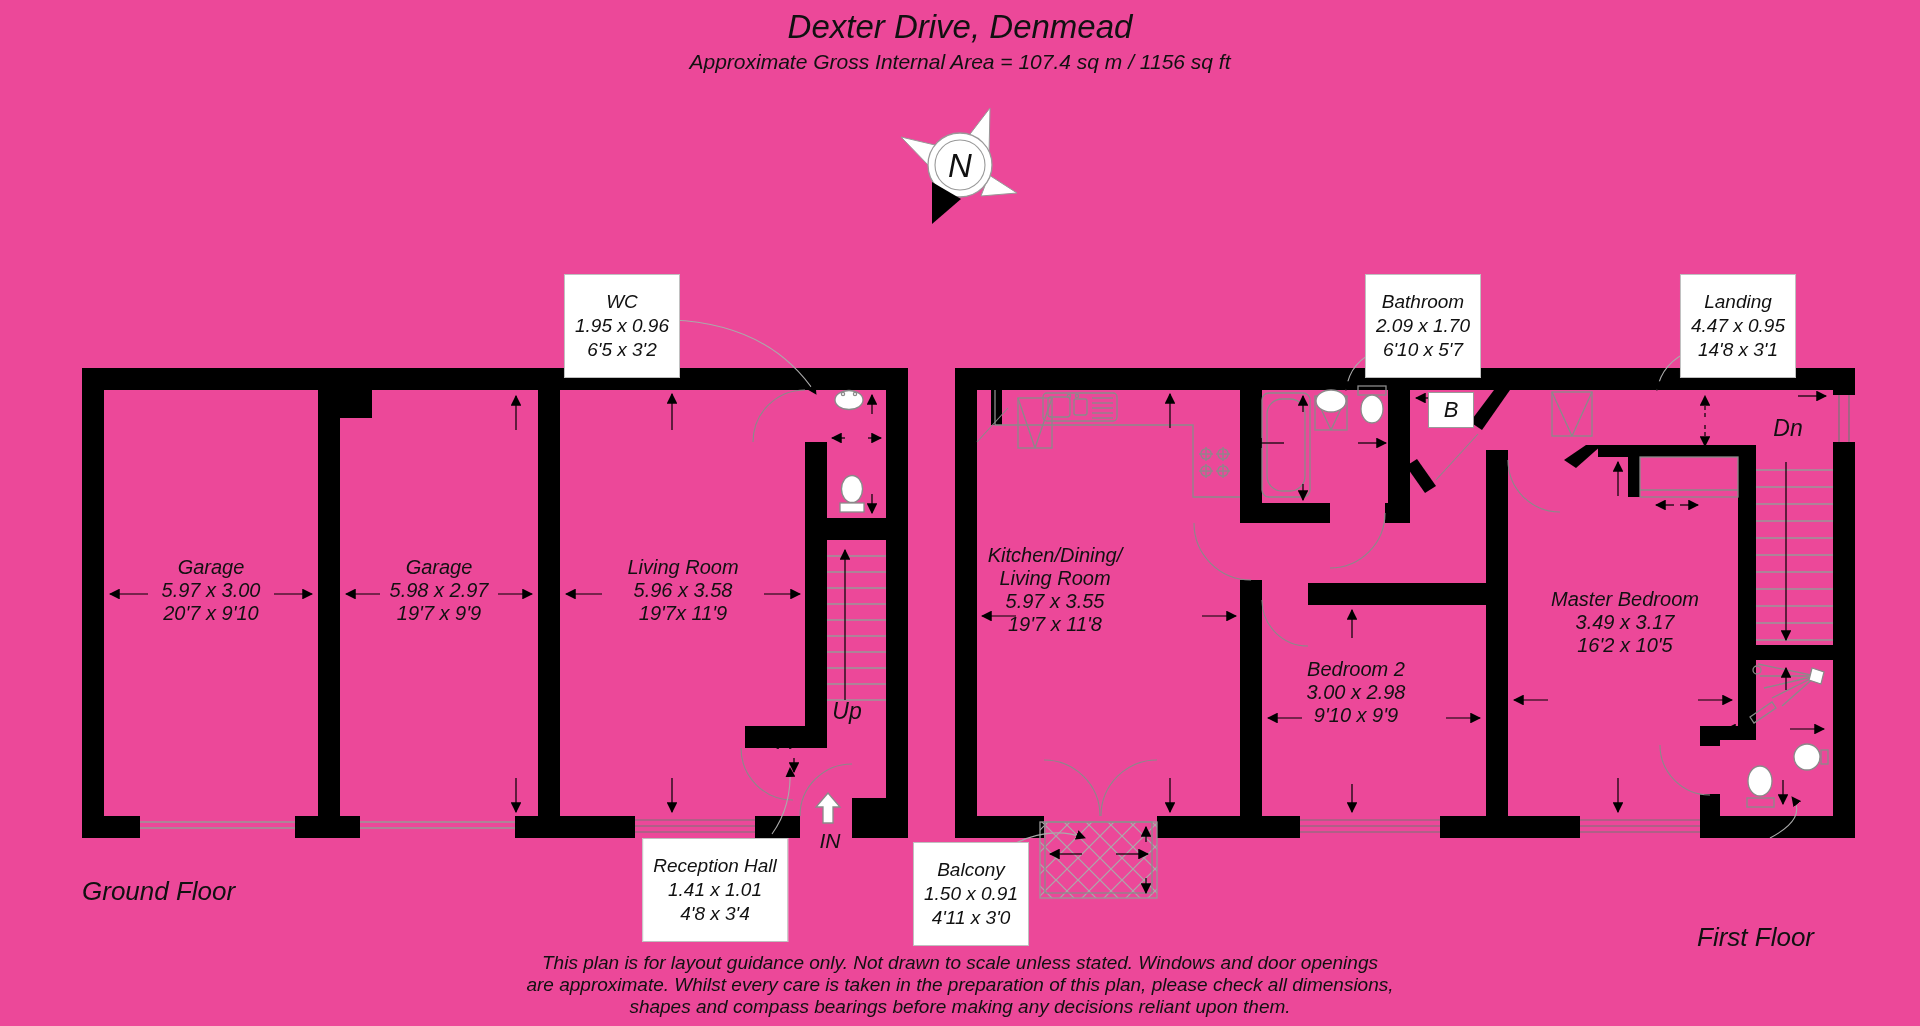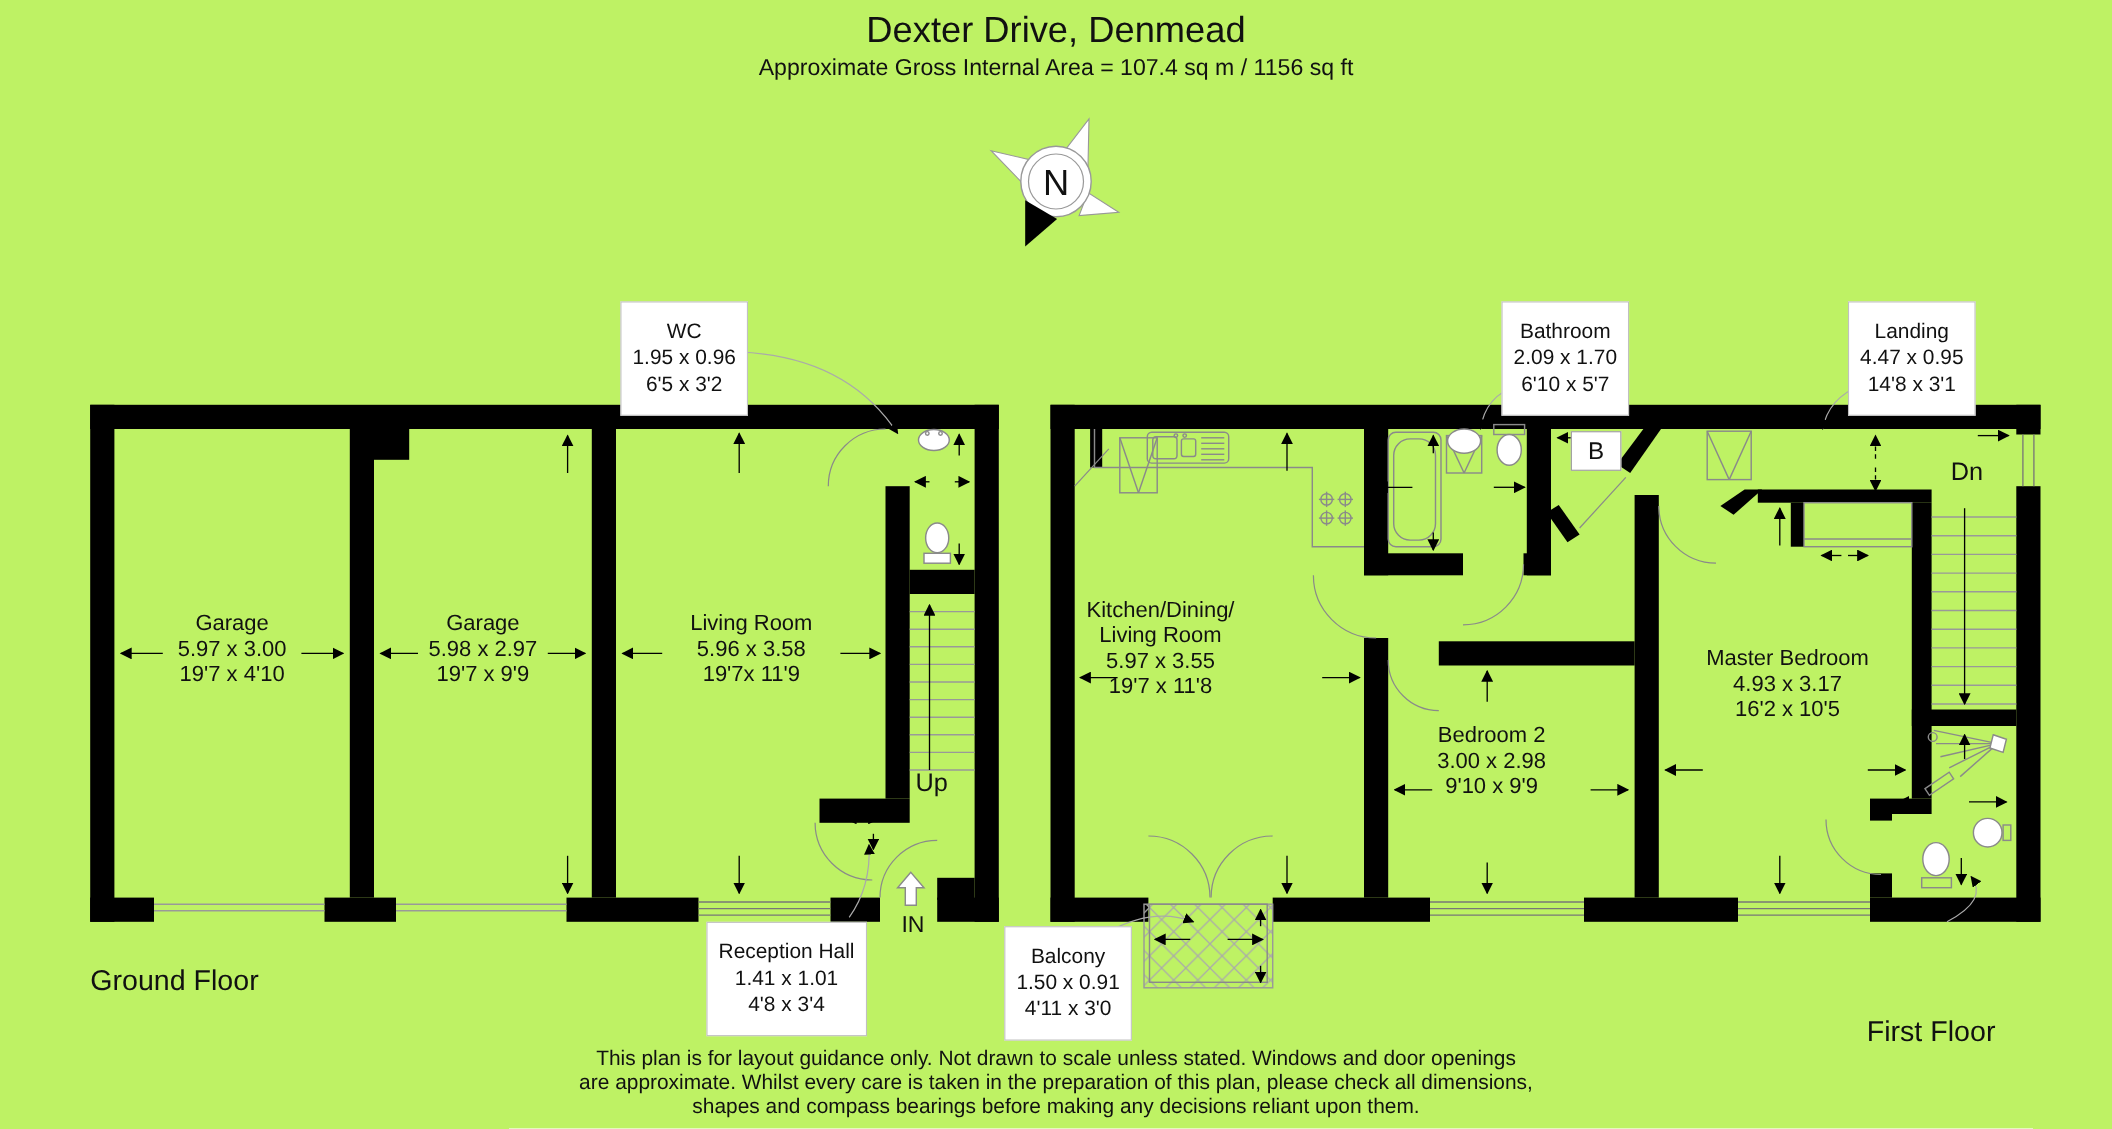--- a/index.html
+++ b/index.html
@@ -1,17 +1,17 @@
 <!DOCTYPE html>
 <html><head>
 <meta charset="utf-8">
 <style>
   html,body{margin:0;padding:0;background:#fff;}
-  .canvas{position:relative;width:1920px;height:1026px;background:#bef264;overflow:hidden;
-          font-family:"Liberation Sans",sans-serif;color:#111;}
+  .canvas{position:relative;width:1920px;height:1026px;background:#ec4899;overflow:hidden;
+          font-family:"Liberation Sans",sans-serif;color:#111;font-style:italic;}
   .hdr-title{position:absolute;left:0;top:8px;width:100%;text-align:center;
              font-size:33px;color:#111;}
   .hdr-sub{position:absolute;left:0;top:50px;width:100%;text-align:center;font-size:21px;color:#111;}
   .plan-svg{position:absolute;left:0;top:0;}
   .wall{fill:#000;}
   .thin{stroke:#999;stroke-width:1.3;fill:none;}
   .win{stroke:#777;stroke-width:1.2;fill:none;}
   .fix{stroke:#8a8a8a;stroke-width:1.3;fill:#fff;}
   .fixn{stroke:#8a8a8a;stroke-width:1.3;fill:none;}
   .arc{stroke:#8a8a8a;stroke-width:1.1;fill:none;}
@@ -338,21 +338,21 @@
         <path class="leader" d="M1692,350 Q1662,362 1657,390" marker-end="url(#ah)"></path>
         <path class="leader" d="M1770,838 Q1808,818 1792,797" marker-end="url(#ah)"></path>
         <path class="leader" d="M1006,848 Q1048,824 1085,838" marker-end="url(#ah)"></path>
       </g>
     </g>
   </svg>
 
   <div class="room-label" style="left:211px;top:556px">
     <span class="nm">Garage</span>
     <span>5.97 x 3.00</span>
-    <span>19'7 x 4'10</span>
+    <span>20'7 x 9'10</span>
   </div>
   <div class="room-label" style="left:439px;top:556px">
     <span class="nm">Garage</span>
     <span>5.98 x 2.97</span>
     <span>19'7 x 9'9</span>
   </div>
   <div class="room-label" style="left:683px;top:556px">
     <span class="nm">Living Room</span>
     <span>5.96 x 3.58</span>
     <span>19'7x 11'9</span>
@@ -377,21 +377,21 @@
     <span>5.97 x 3.55</span>
     <span>19'7 x 11'8</span>
   </div>
   <div class="room-label" style="left:1356px;top:658px">
     <span class="nm">Bedroom 2</span>
     <span>3.00 x 2.98</span>
     <span>9'10 x 9'9</span>
   </div>
   <div class="room-label" style="left:1625px;top:588px">
     <span class="nm">Master Bedroom</span>
-    <span>4.93 x 3.17</span>
+    <span>3.49 x 3.17</span>
     <span>16'2 x 10'5</span>
   </div>
   <div class="label-box" style="left:1423px;top:274px">
     <span class="nm">Bathroom</span>
     <span>2.09 x 1.70</span>
     <span>6'10 x 5'7</span>
   </div>
   <div class="label-box" style="left:1738px;top:274px">
     <span class="nm">Landing</span>
     <span>4.47 x 0.95</span>

